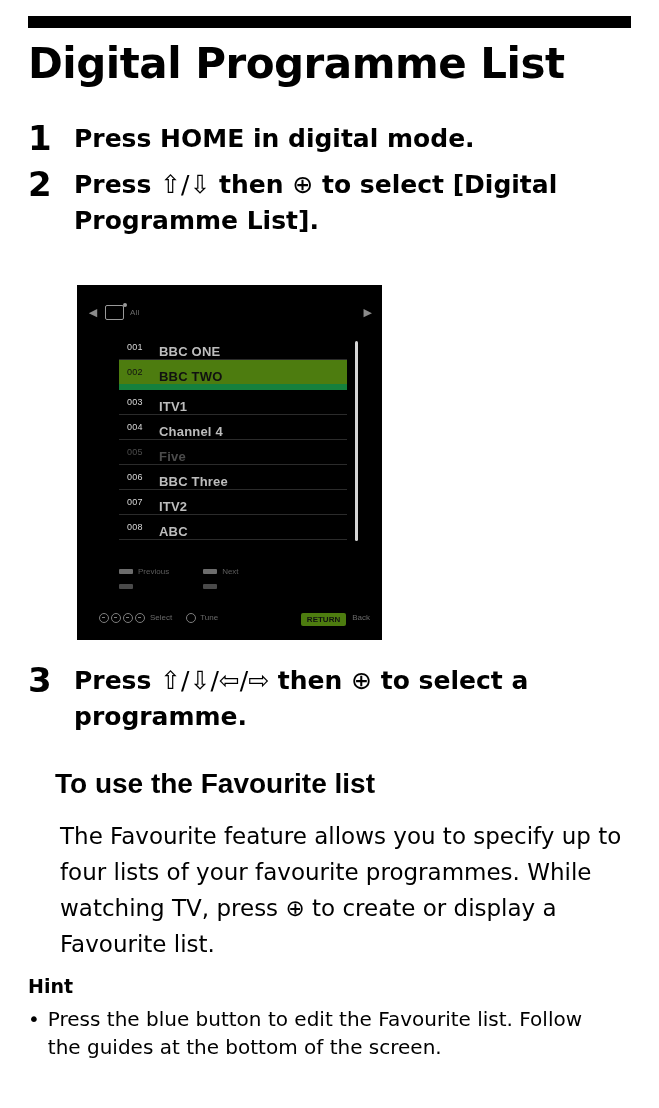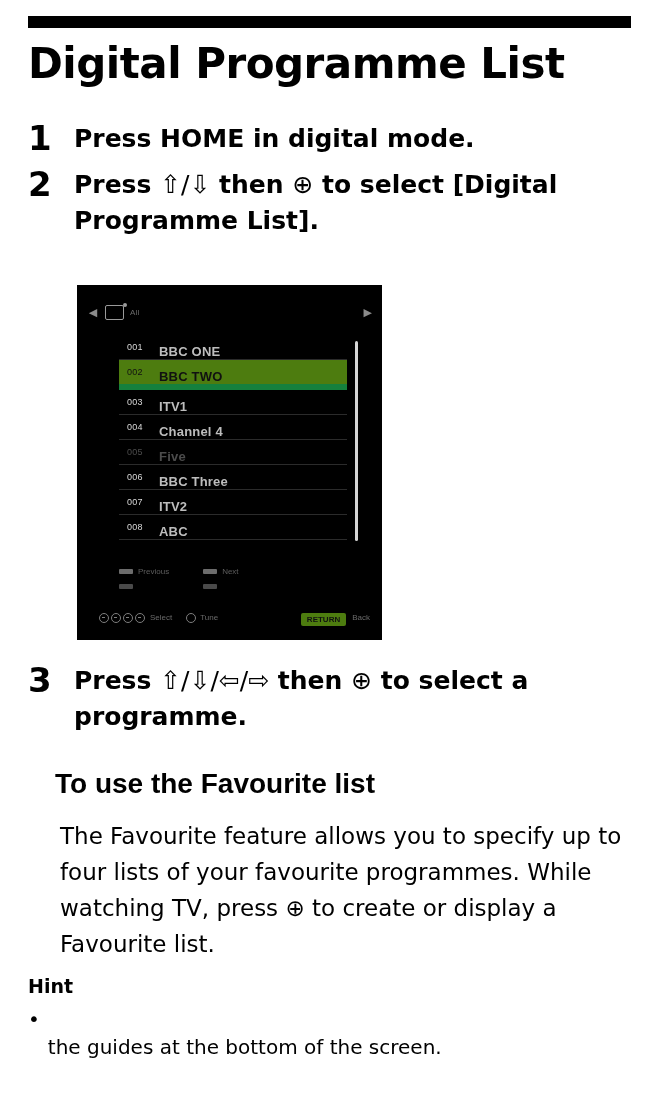--- a/index.html
+++ b/index.html
@@ -421,19 +421,19 @@
     <span>watching TV, press ⊕ to create or display a</span><br>
     <span>Favourite list.</span>
   </div>
 
   <div class="hint-title">Hint</div>
 
   <div class="hint-list">
     <div class="hint-item">
       <span class="bullet">•</span>
       <span class="hint-text">
-        <br>
+        <span>Press the blue button to edit the Favourite list. Follow</span><br>
         <span>the guides at the bottom of the screen.</span>
       </span>
     </div>
   </div>
 
 </div>
 
 </body></html>

